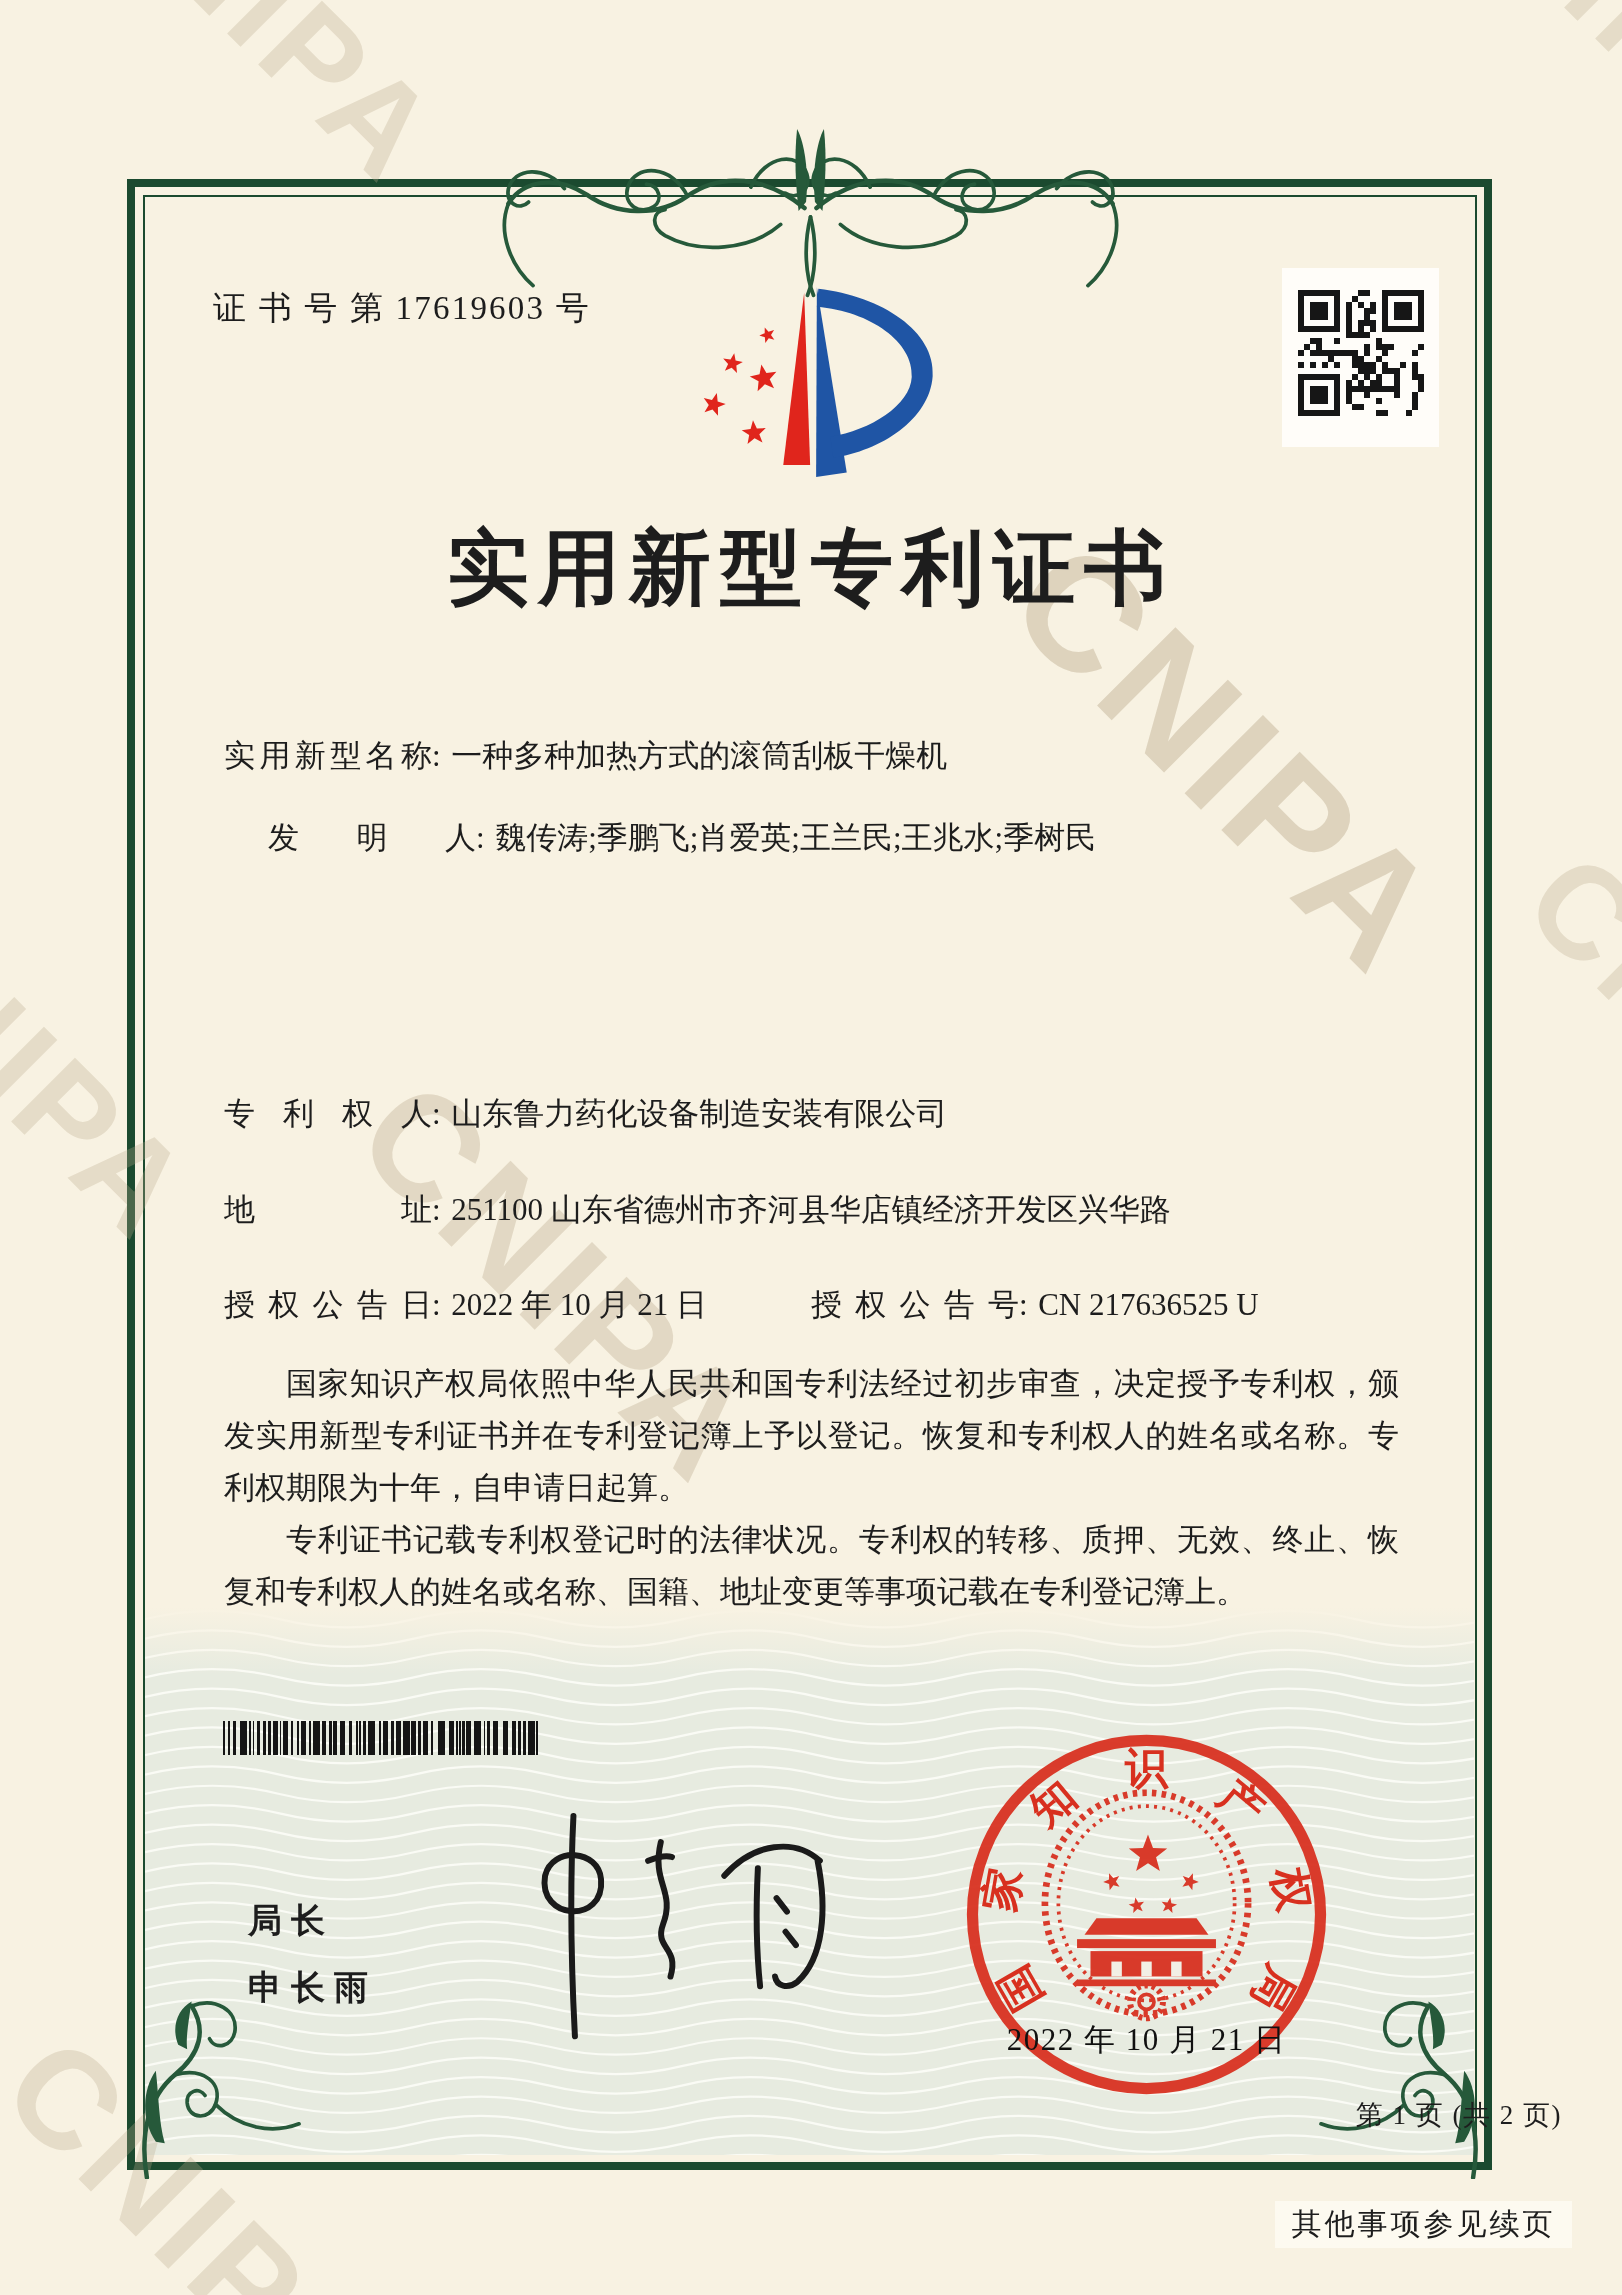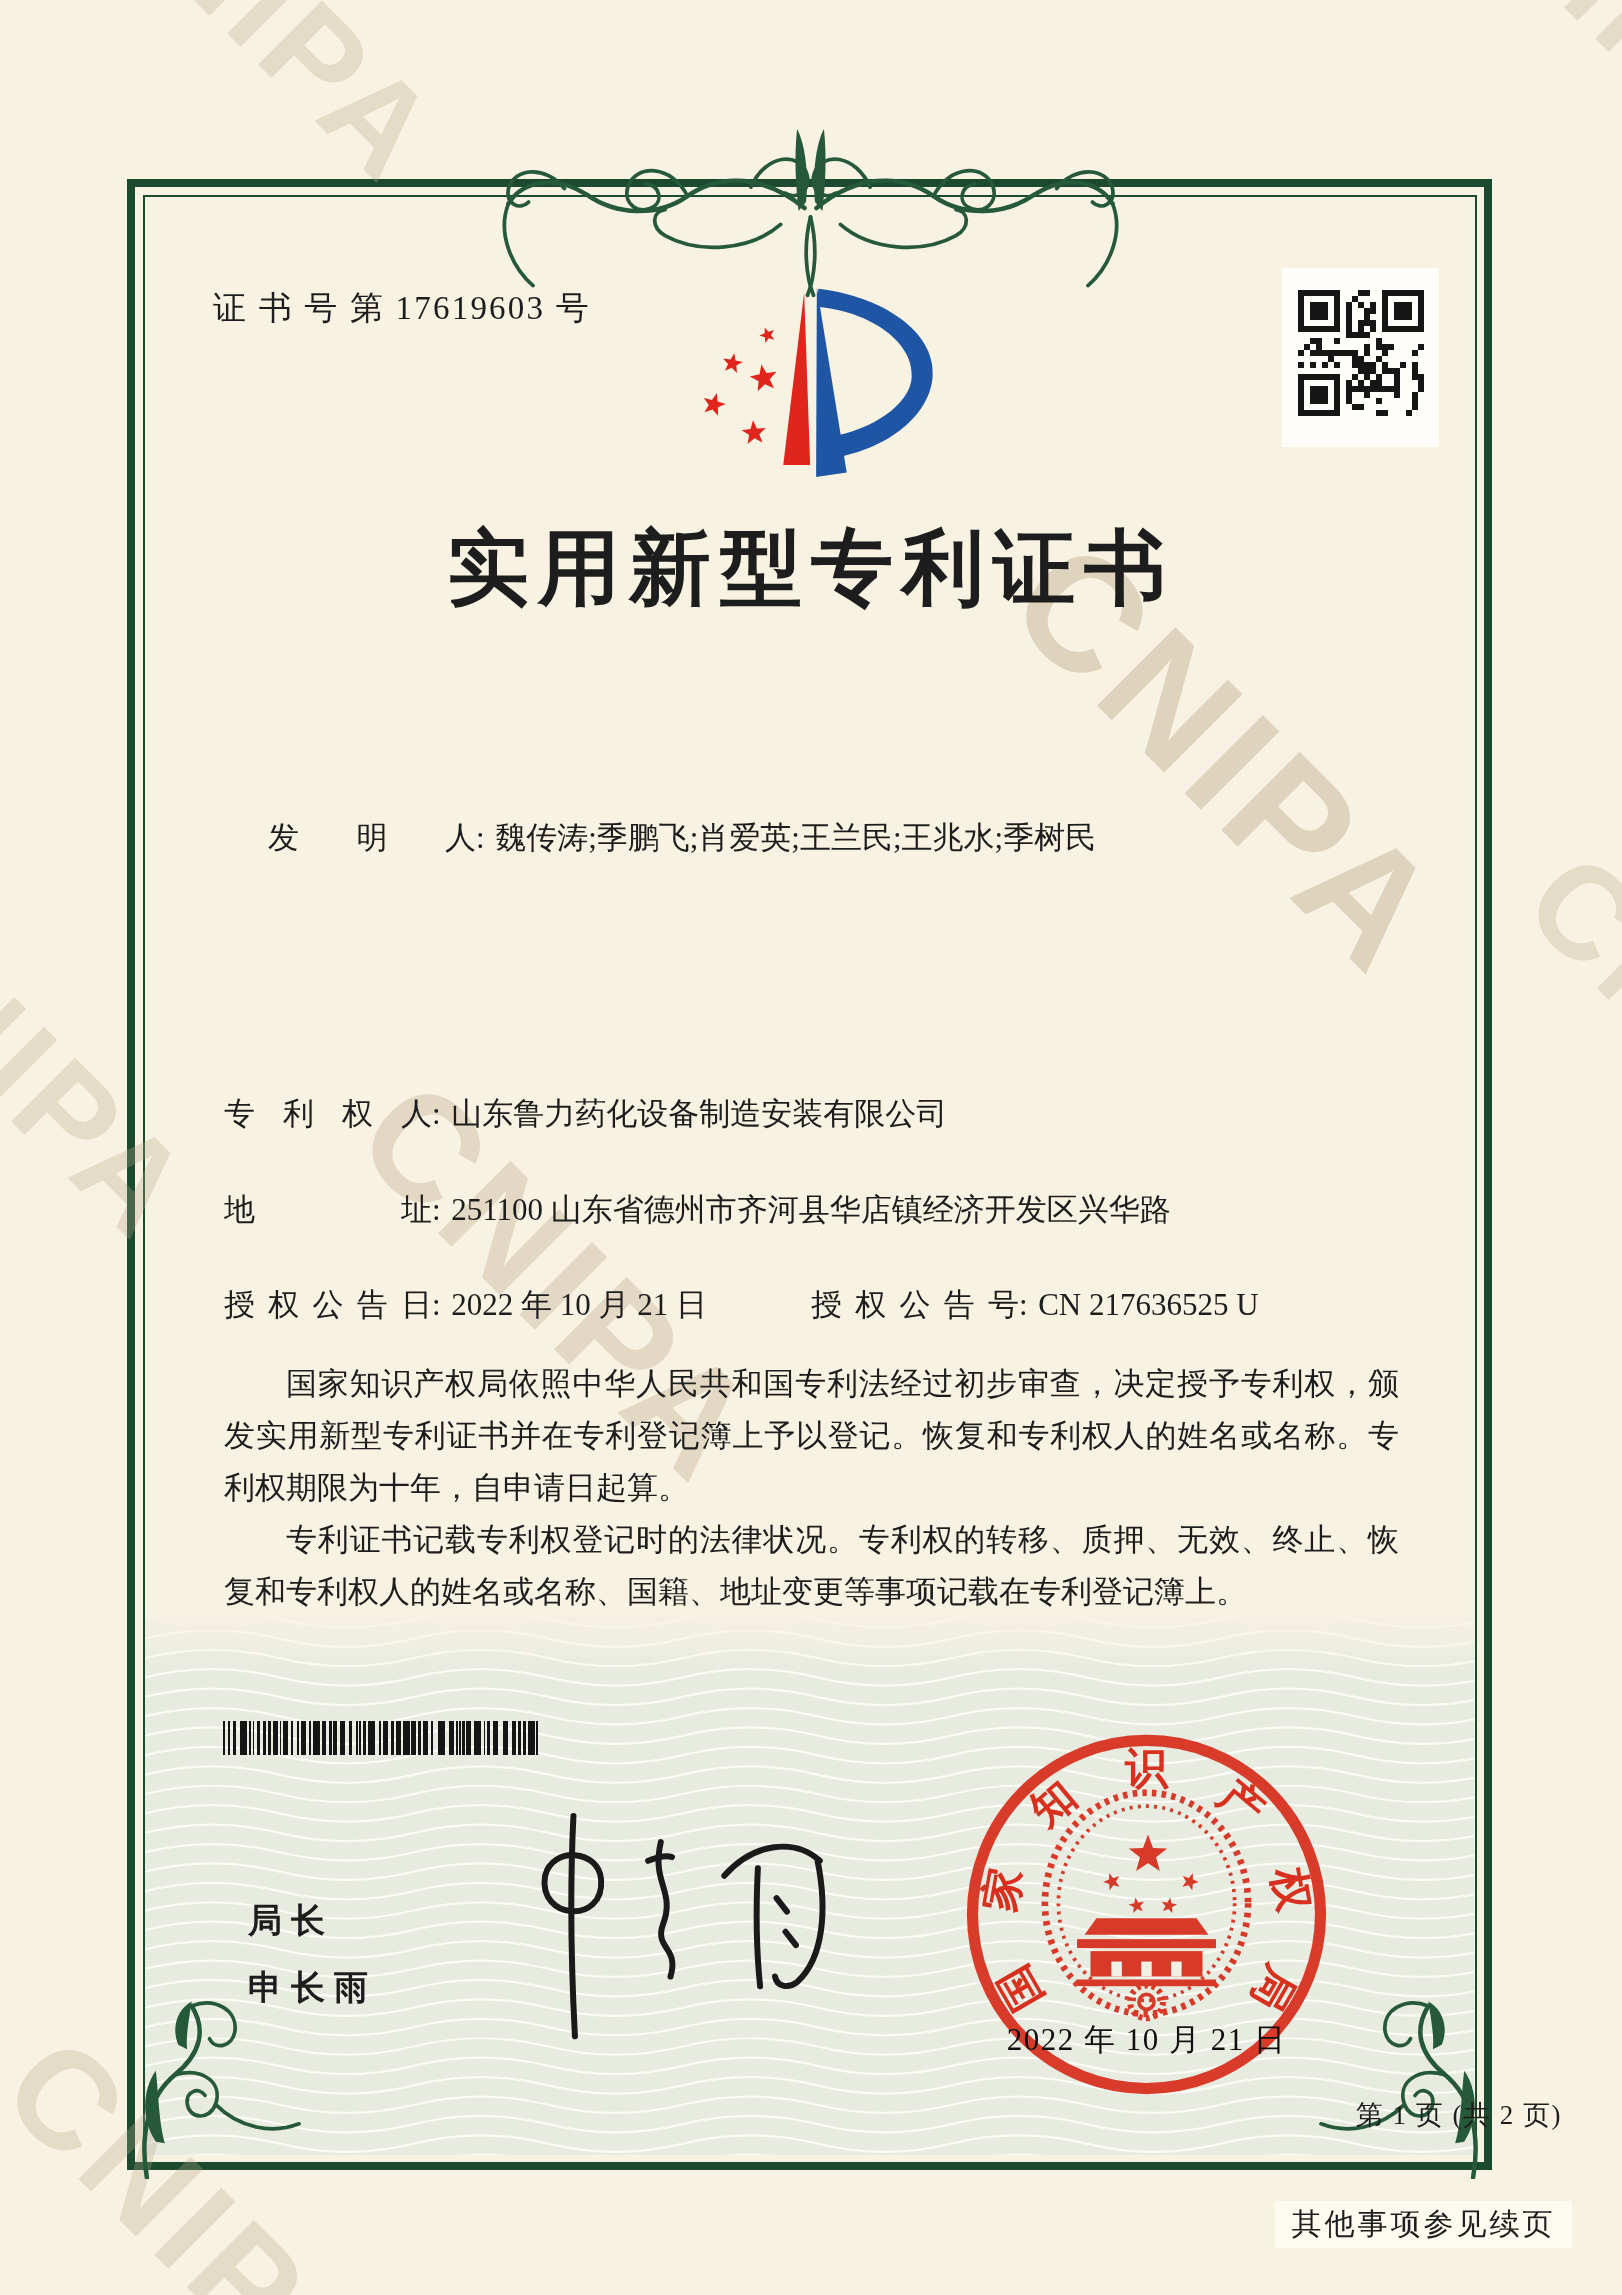--- a/index.html
+++ b/index.html
@@ -268,20 +268,23 @@
         <rect x="80" y="152" width="8" height="8" fill="#161616"></rect>
         <rect x="152" y="152" width="8" height="8" fill="#161616"></rect>
         <rect x="104" y="160" width="8" height="8" fill="#161616"></rect>
         <rect x="112" y="160" width="8" height="8" fill="#161616"></rect>
         <rect x="144" y="160" width="8" height="8" fill="#161616"></rect>
       </svg>
   </div>
 
   <div class="abs title">实用新型专利证书</div>
 
+  <div class="abs row" style="top:736px;">
+    <span class="field-label">实用新型名称</span><span class="colon">:</span><span>一种多种加热方式的滚筒刮板干燥机</span>
+  </div>
   <div class="abs row" style="top:818px;margin-left:44px;">
     <span class="field-label">发明人</span><span class="colon">:</span><span>魏传涛;季鹏飞;肖爱英;王兰民;王兆水;季树民</span>
   </div>
   <div class="abs row" style="top:1094px;">
     <span class="field-label">专利权人</span><span class="colon">:</span><span>山东鲁力药化设备制造安装有限公司</span>
   </div>
   <div class="abs row" style="top:1190px;">
     <span class="field-label">地址</span><span class="colon">:</span><span>251100  山东省德州市齐河县华店镇经济开发区兴华路</span>
   </div>
 

